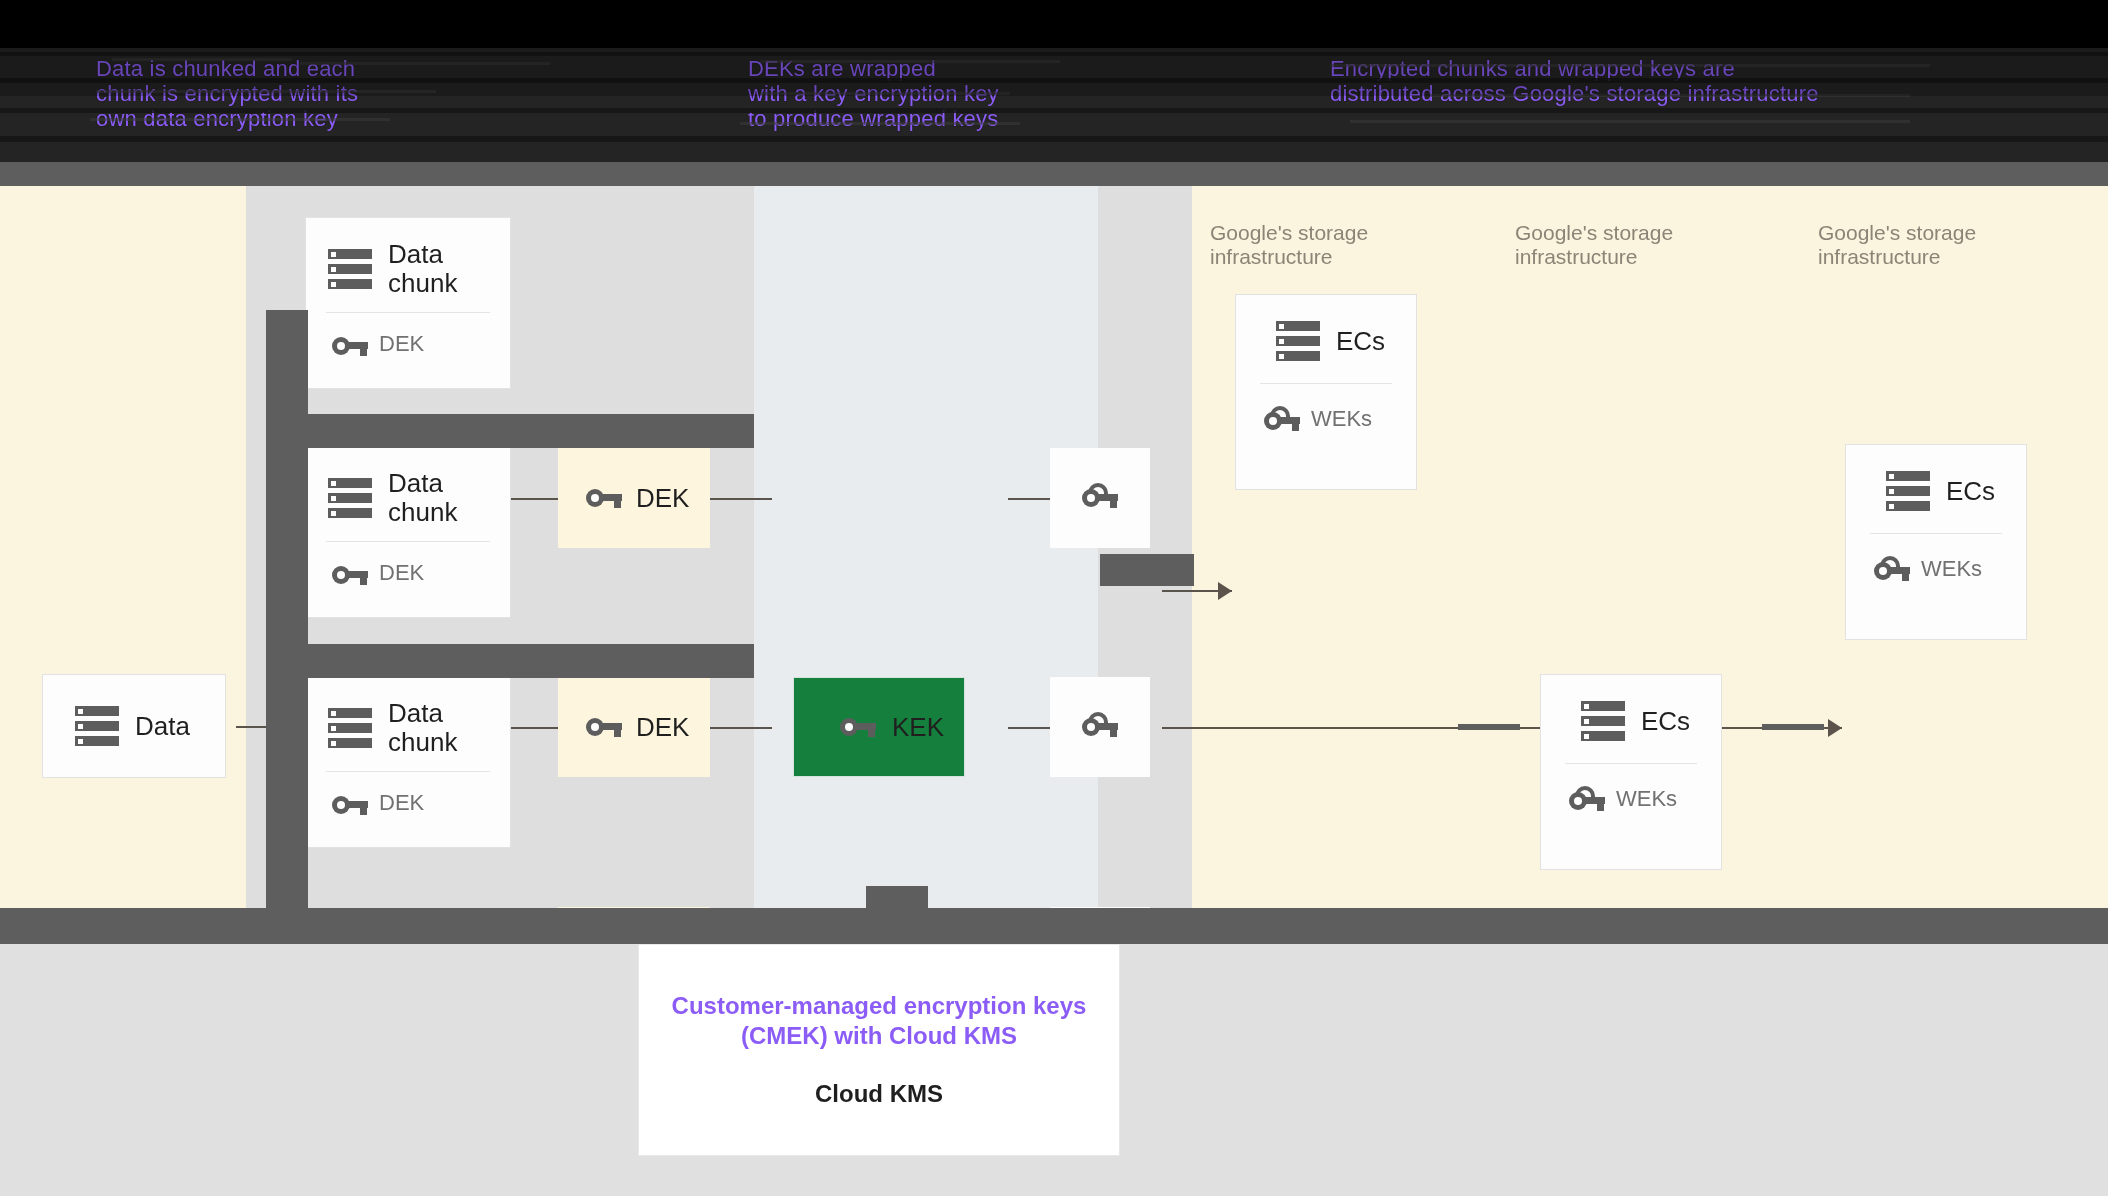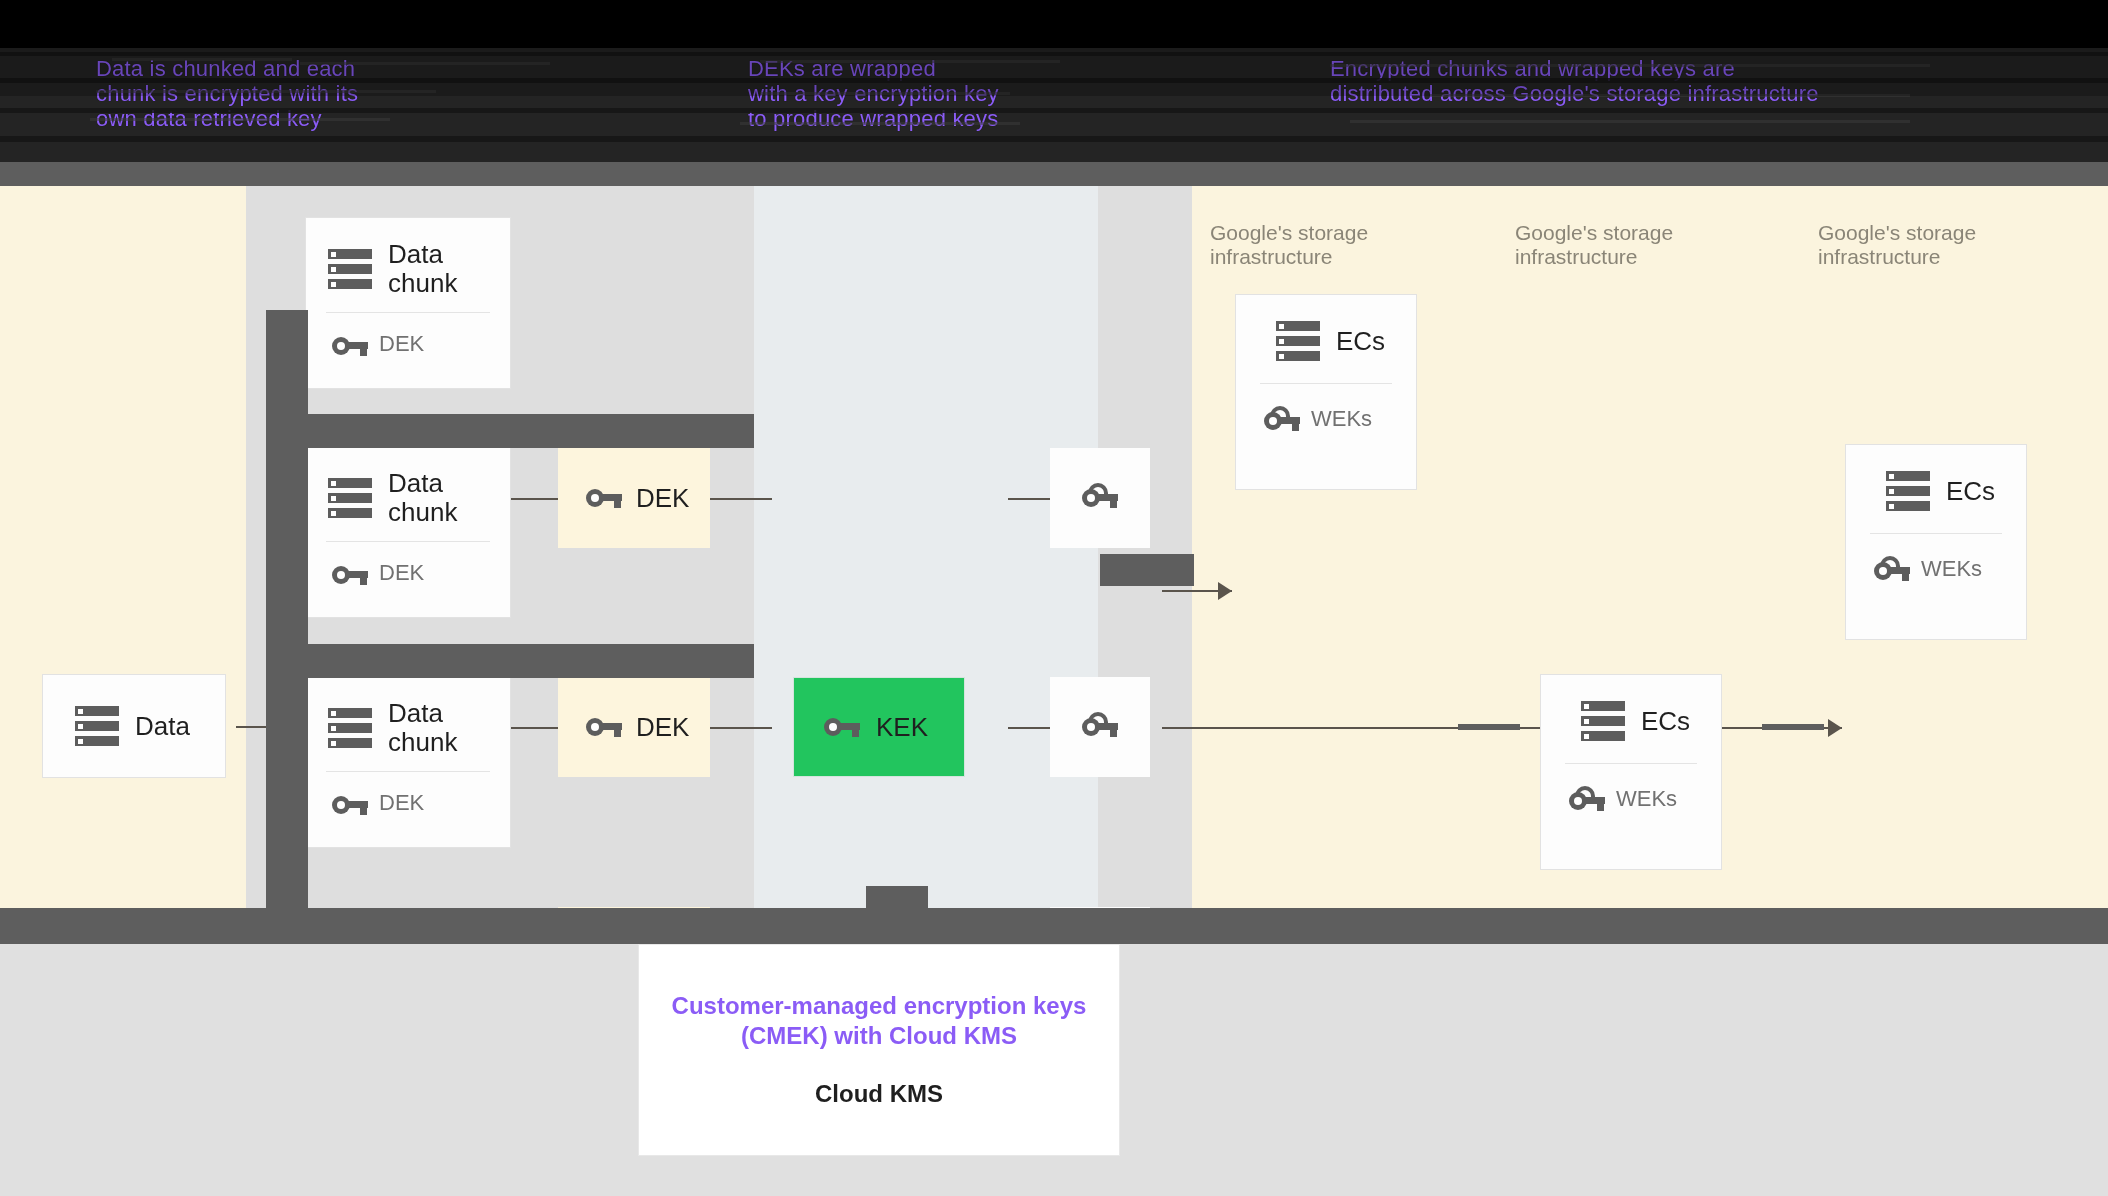--- a/index.html
+++ b/index.html
@@ -105,22 +105,22 @@
   .chunk-card .bot { padding: 18px 0 0 26px; }
 
   .data-card { width: 184px; height: 104px; display:flex; align-items:center; padding-left: 32px; }
 
   .dek-box {
     position: absolute; background: #fdf5dd;
     display: flex; align-items: center; gap: 14px; padding-left: 28px;
     width: 152px; height: 100px;
   }
   .kek-box {
-    position: absolute; background: #22c55e; border: 1px solid #d4e4dd;
-    display: flex; align-items: center; gap: 16px; padding-left: 30px;
+    position: absolute; background: #15803d; border: 1px solid #d4e4dd;
+    display: flex; align-items: center; gap: 16px; padding-left: 46px;
     width: 172px; height: 100px;
   }
   .wek-tile {
     position: absolute; background: #fdfdfd;
     display: flex; align-items: center; justify-content: center;
     width: 100px; height: 100px;
   }
   .ecs-card { width: 182px; height: 196px; padding-top: 26px; }
   .ecs-card .top { padding-left: 40px; }
   .ecs-card .divider { margin: 22px 24px 0 24px; }
@@ -166,21 +166,21 @@
 <body>
 
 <div id="root">
 
   <div class="header-band">
     <div class="header-inner">
 
       <div class="hdr-col c1">
         <div class="hdr-line">Data is chunked and each</div>
         <div class="hdr-line">chunk is encrypted with its</div>
-        <div class="hdr-line">own data retrieved key</div>
+        <div class="hdr-line">own data encryption key</div>
       </div>
 
       <div class="hdr-col c2">
         <div class="hdr-line">DEKs are wrapped</div>
         <div class="hdr-line">with a key encryption key</div>
         <div class="hdr-line">to produce wrapped keys</div>
       </div>
 
       <div class="hdr-col c3">
         <div class="hdr-line">Encrypted chunks and wrapped keys are</div>

